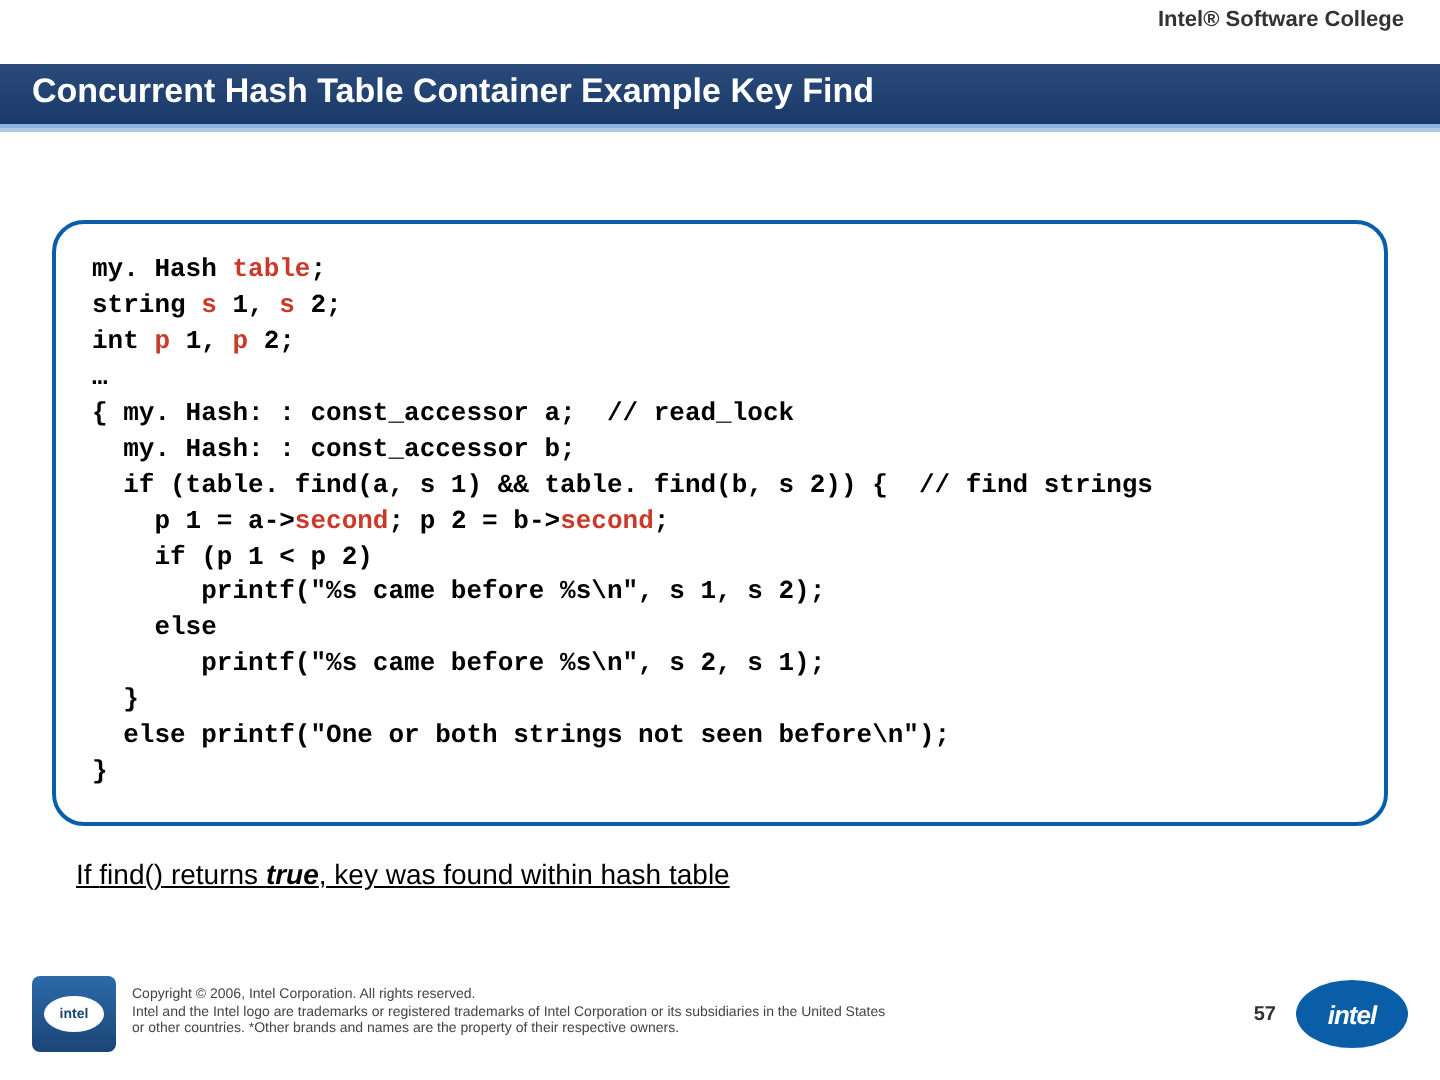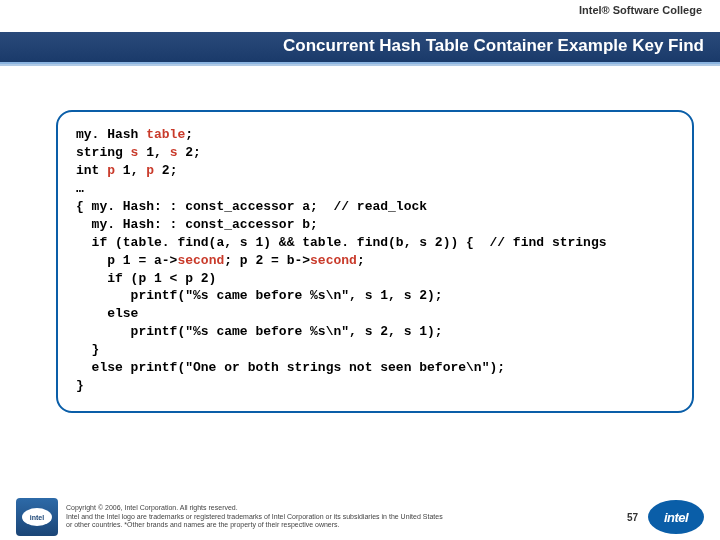--- a/index.html
+++ b/index.html
@@ -18,56 +18,54 @@
     padding: 4px 18px 16px 0;
     color: #333;
   }
   .title-bar {
     background: linear-gradient(to bottom, #2a4a7a, #1a3a6a);
     color: #fff;
     font-size: 17px;
     font-weight: bold;
     padding: 4px 16px 6px;
     border-bottom: 2px solid #8bb4e0;
-    text-align: right;
   }
   .title-underline {
     height: 2px;
     background: #b0cae6;
     margin-bottom: 4px;
   }
   .content-wrap {
     padding: 40px 26px 8px 26px;
   }
   .code-box {
     border: 2px solid #0a5ea8;
     border-radius: 16px;
     padding: 14px 16px 16px 18px;
     font-family: "Courier New", monospace;
     font-size: 13px;
     font-weight: bold;
     line-height: 1.38;
     white-space: pre;
     color: #000;
     margin-bottom: 16px;
-    margin-left: 30px;
   }
   .code-box .kw-red { color: #c93a2a; }
   .bottom-note {
     font-size: 14px;
     margin-left: 12px;
     margin-top: 10px;
   }
   .bottom-note .u { text-decoration: underline; }
   .bottom-note .em { font-style: italic; font-weight: bold; text-decoration: underline; }
   .footer {
     position: absolute;
     left: 0;
     right: 0;
-    bottom: 4px;
+    bottom: 14px;
     display: flex;
     align-items: center;
     padding: 0 16px;
   }
   .footer .logo-box {
     width: 42px;
     height: 38px;
     background: linear-gradient(#2d6aa8,#1b4576);
     border-radius: 4px;
     margin-right: 8px;
@@ -121,20 +119,23 @@
 <span>  if (table. find(a, s 1) &amp;&amp; table. find(b, s 2)) {  // find strings</span>
 <span>    p 1 = a-&gt;</span><span class="kw-red">second</span><span>; p 2 = b-&gt;</span><span class="kw-red">second</span><span>;</span>
 <span>    if (p 1 &lt; p 2)</span>
 <span>       printf("%s came before %s\n", s 1, s 2);</span>
 <span>    else</span>
 <span>       printf("%s came before %s\n", s 2, s 1);</span>
 <span>  }</span>
 <span>  else printf("One or both strings not seen before\n");</span>
 <span>}</span></div>
 
+  <div class="bottom-note">
+    <span class="u">If </span><span class="u">find()</span><span class="u"> returns </span><span class="em">true</span><span class="u">, key was found within hash table</span>
+  </div>
 </div>
 
 <div class="footer">
   <div class="logo-box">
     <div class="logo-oval">intel</div>
   </div>
   <div class="copy">
     <div>Copyright © 2006, Intel Corporation. All rights reserved.</div>
     <div>Intel and the Intel logo are trademarks or registered trademarks of Intel Corporation or its subsidiaries in the United States</div>
     <div>or other countries. *Other brands and names are the property of their respective owners.</div>

